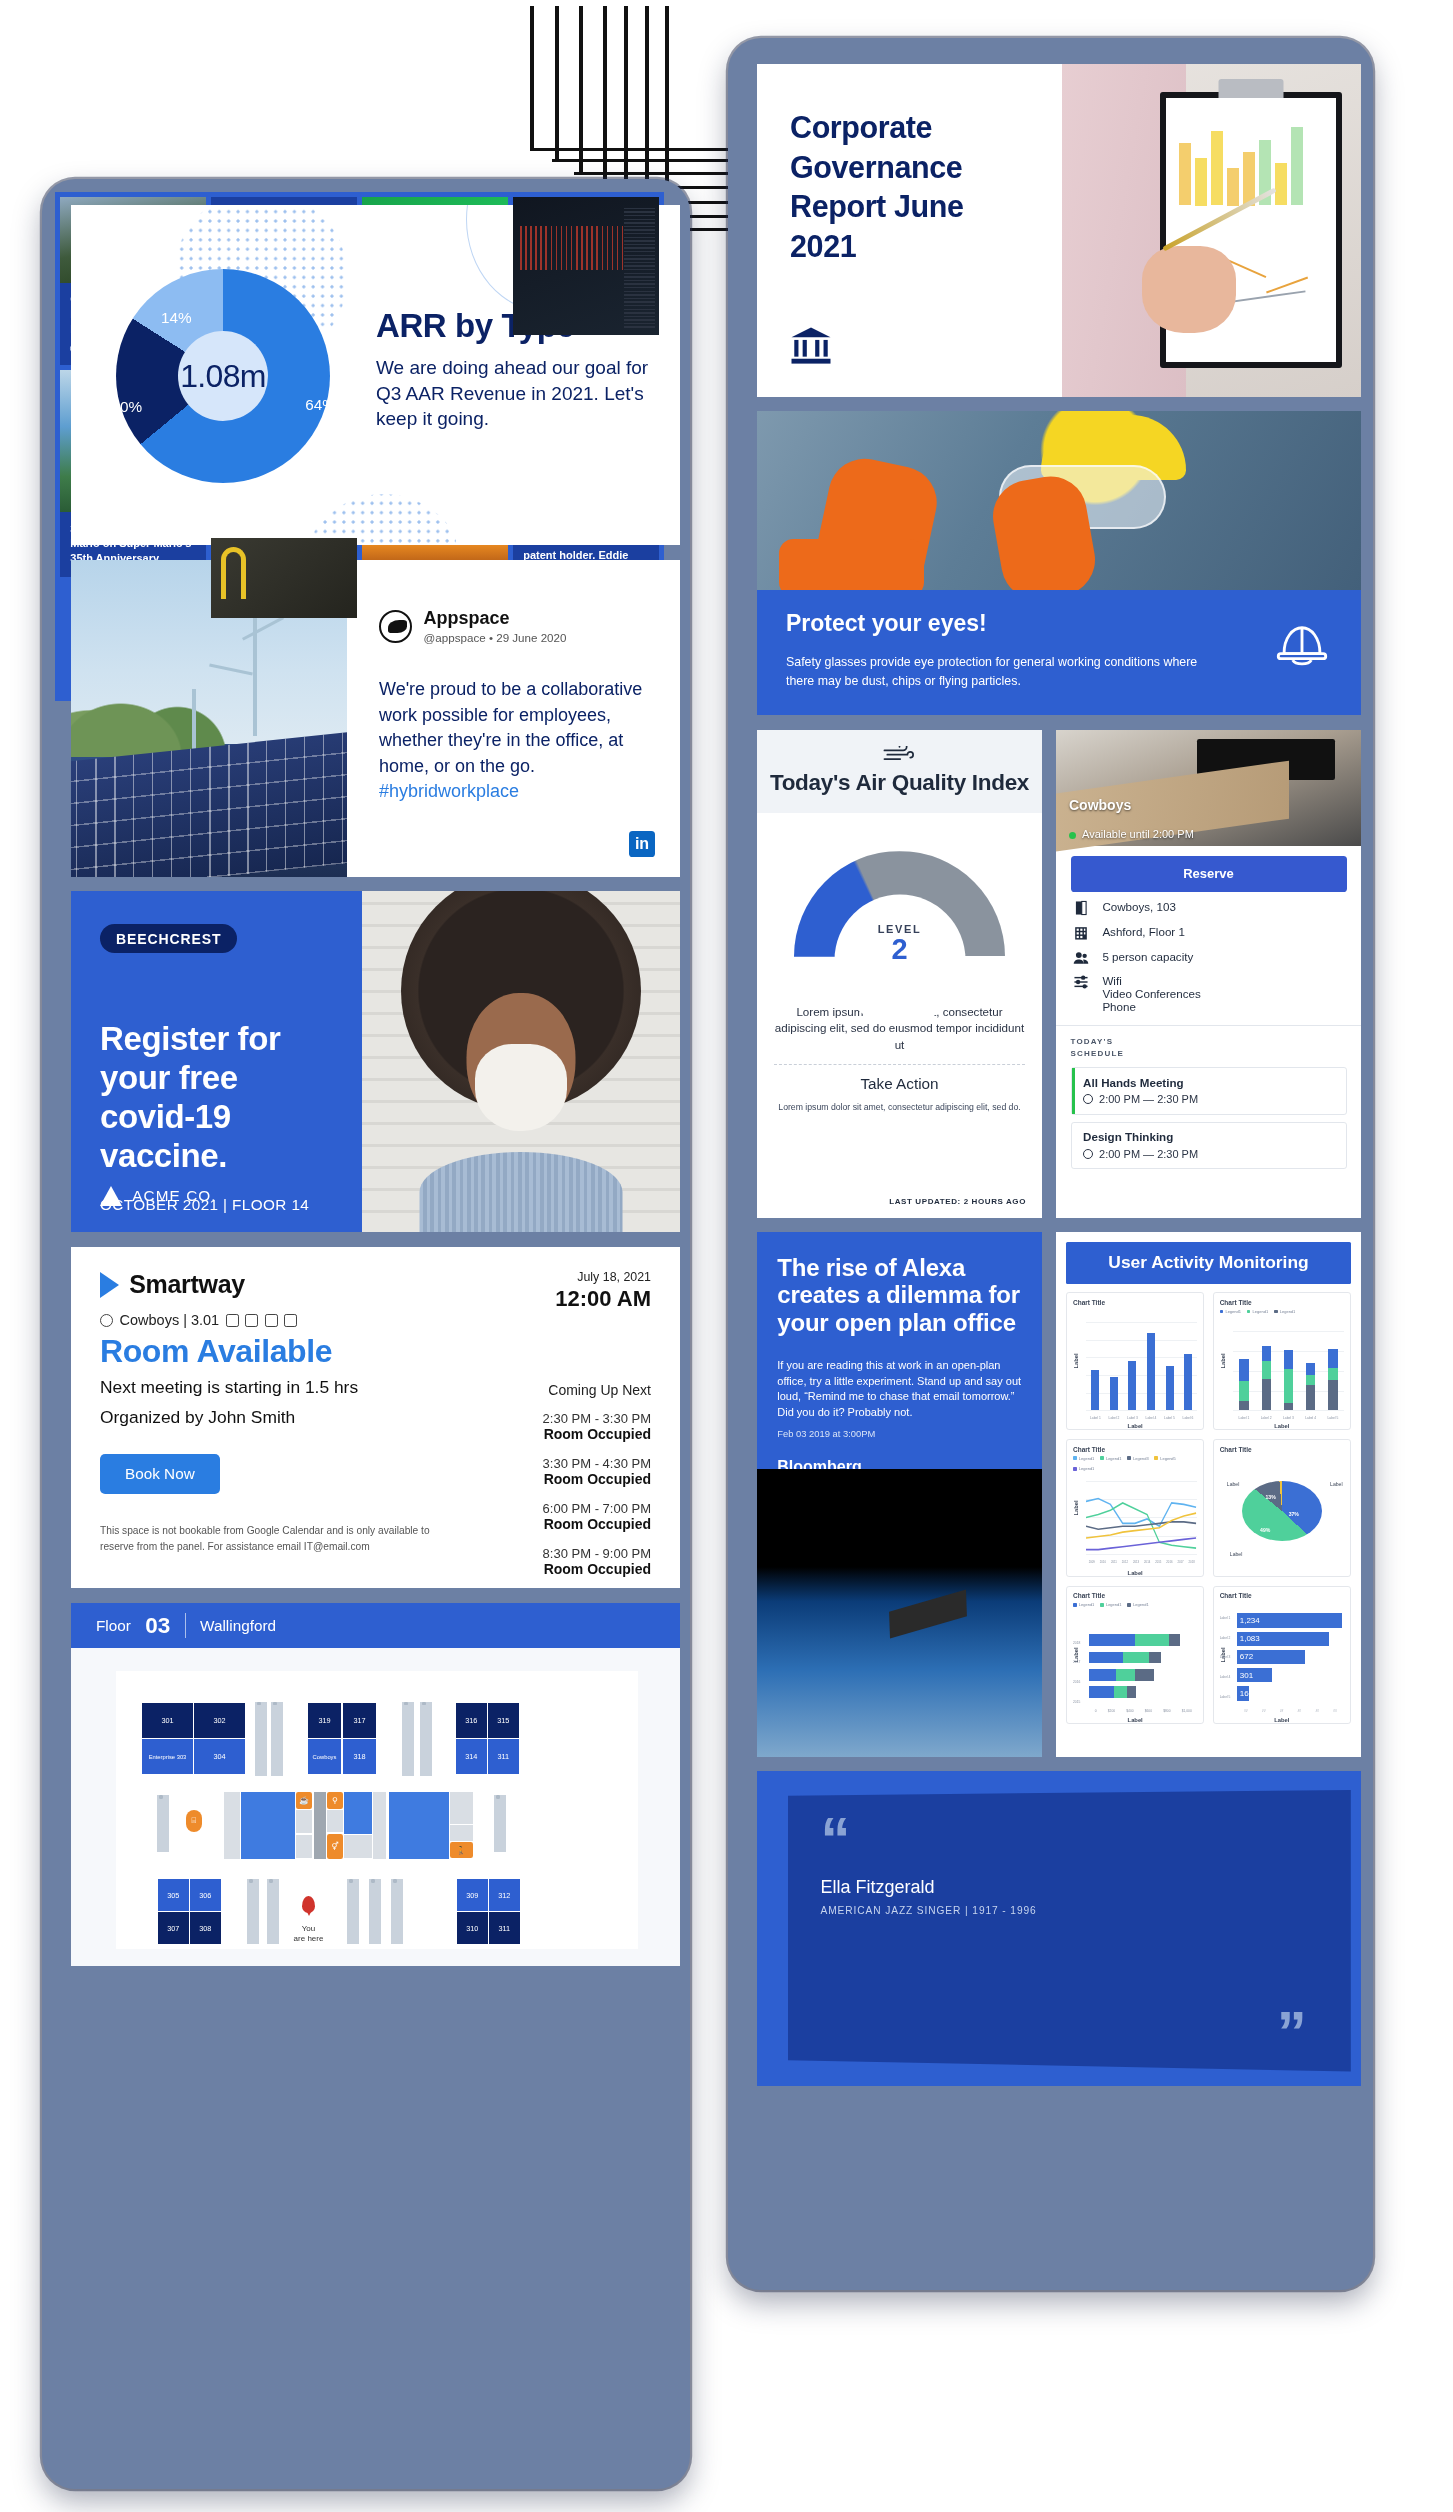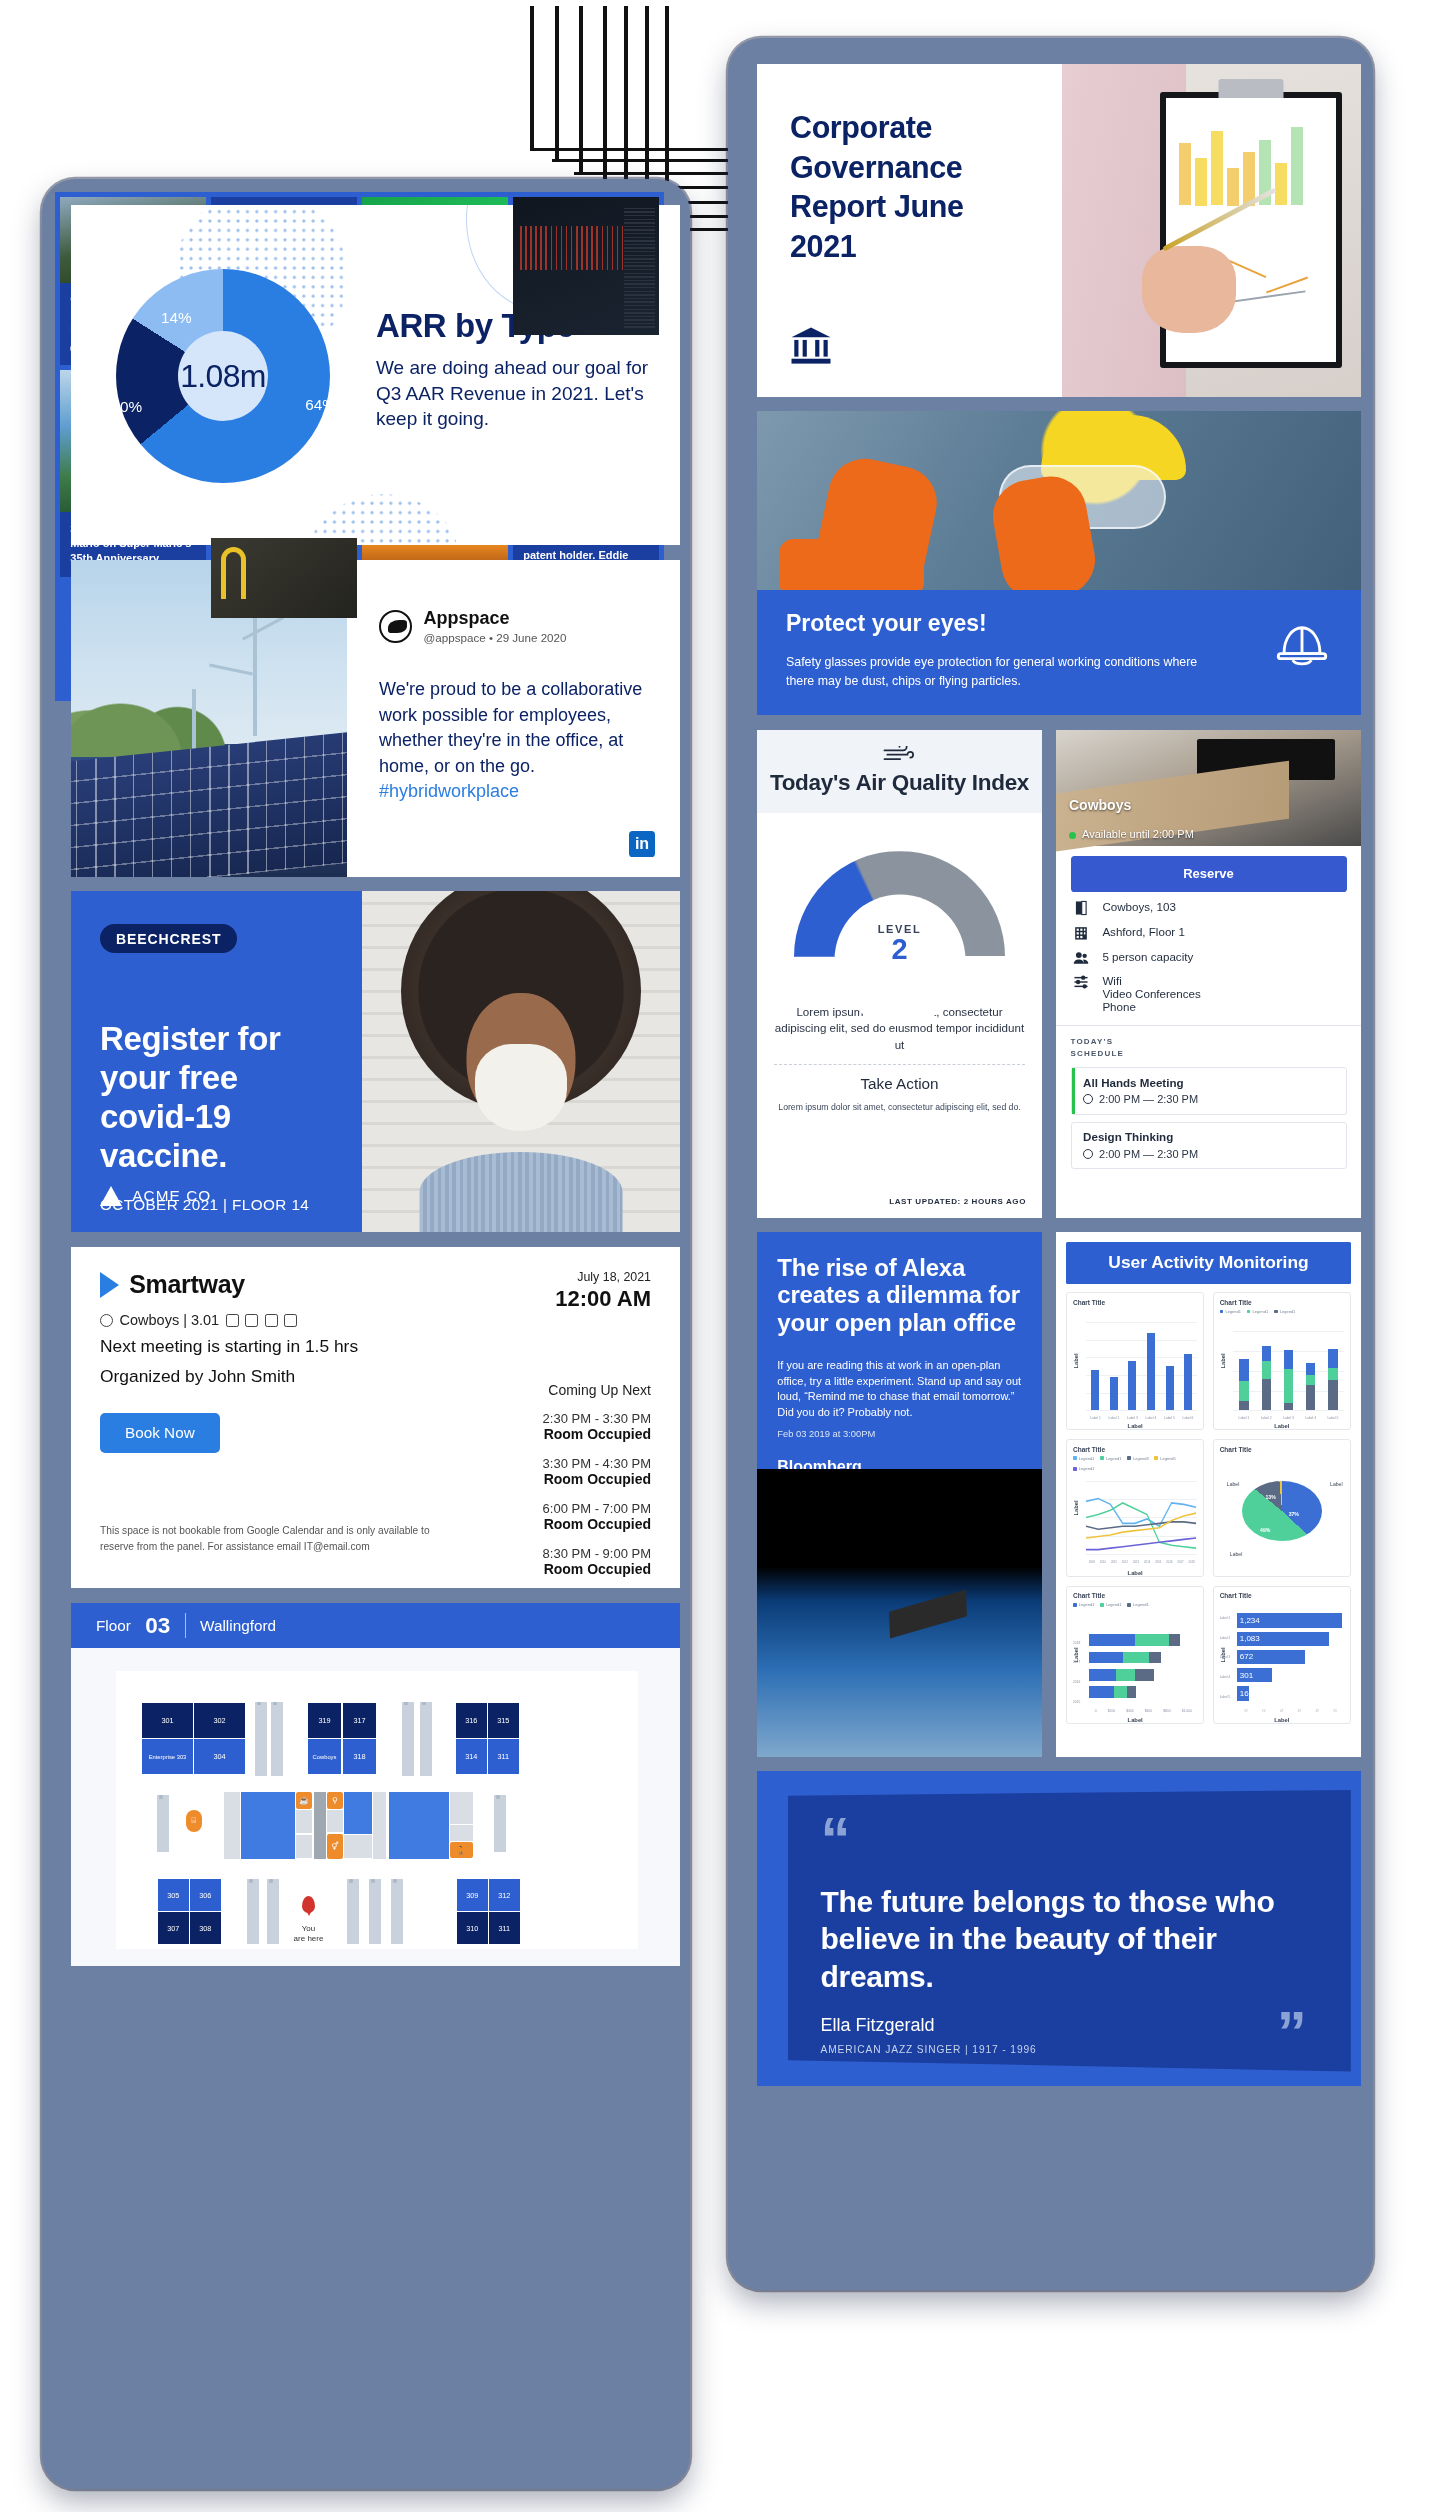--- a/index.html
+++ b/index.html
@@ -407,20 +407,23 @@
           <div class="sw-time">12:00 AM</div>
         </div>
       </div>
       <div class="sw-loc">
         <span class="ico pin"></span>
         <span>Cowboys | 3.01</span>
         <span class="ico"></span>
         <span class="ico"></span>
         <span class="ico"></span>
         <span class="ico"></span>
+      </div>
+      <div class="sw-h">
+        <span>Room </span><span>Available</span>
       </div>
       <div class="sw-p">Next meeting is starting in 1.5 hrs</div>
       <div class="sw-p">Organized by John Smith</div>
       <button class="booknow">Book Now</button>
       <div class="sw-note">This space is not bookable from Google Calendar and is only available to reserve from the panel. For assistance email IT@email.com</div>
       <div class="sw-right">
         <div class="cun">Coming Up Next</div>
         <div class="slot">
               <div class="slot-t">2:30 PM - 3:30 PM</div>
               <div class="slot-s">Room Occupied</div>
@@ -1030,21 +1033,20 @@
               </div>
           <div class="xlab">Label</div>
         </div>
 
       </div>
     </div>
 
     <div class="card quote">
       <div class="q-inner">
         <div class="q-mark">“</div>
-        <div class="q-text">The future belongs to those who believe in the beauty of their dreams.</div>
         <div class="q-name">Ella Fitzgerald</div>
         <div class="q-sub">AMERICAN JAZZ SINGER | 1917 - 1996</div>
         <div class="q-mark2">”</div>
       </div>
     </div>
 
    </div>
   </div>
 
 </div>

